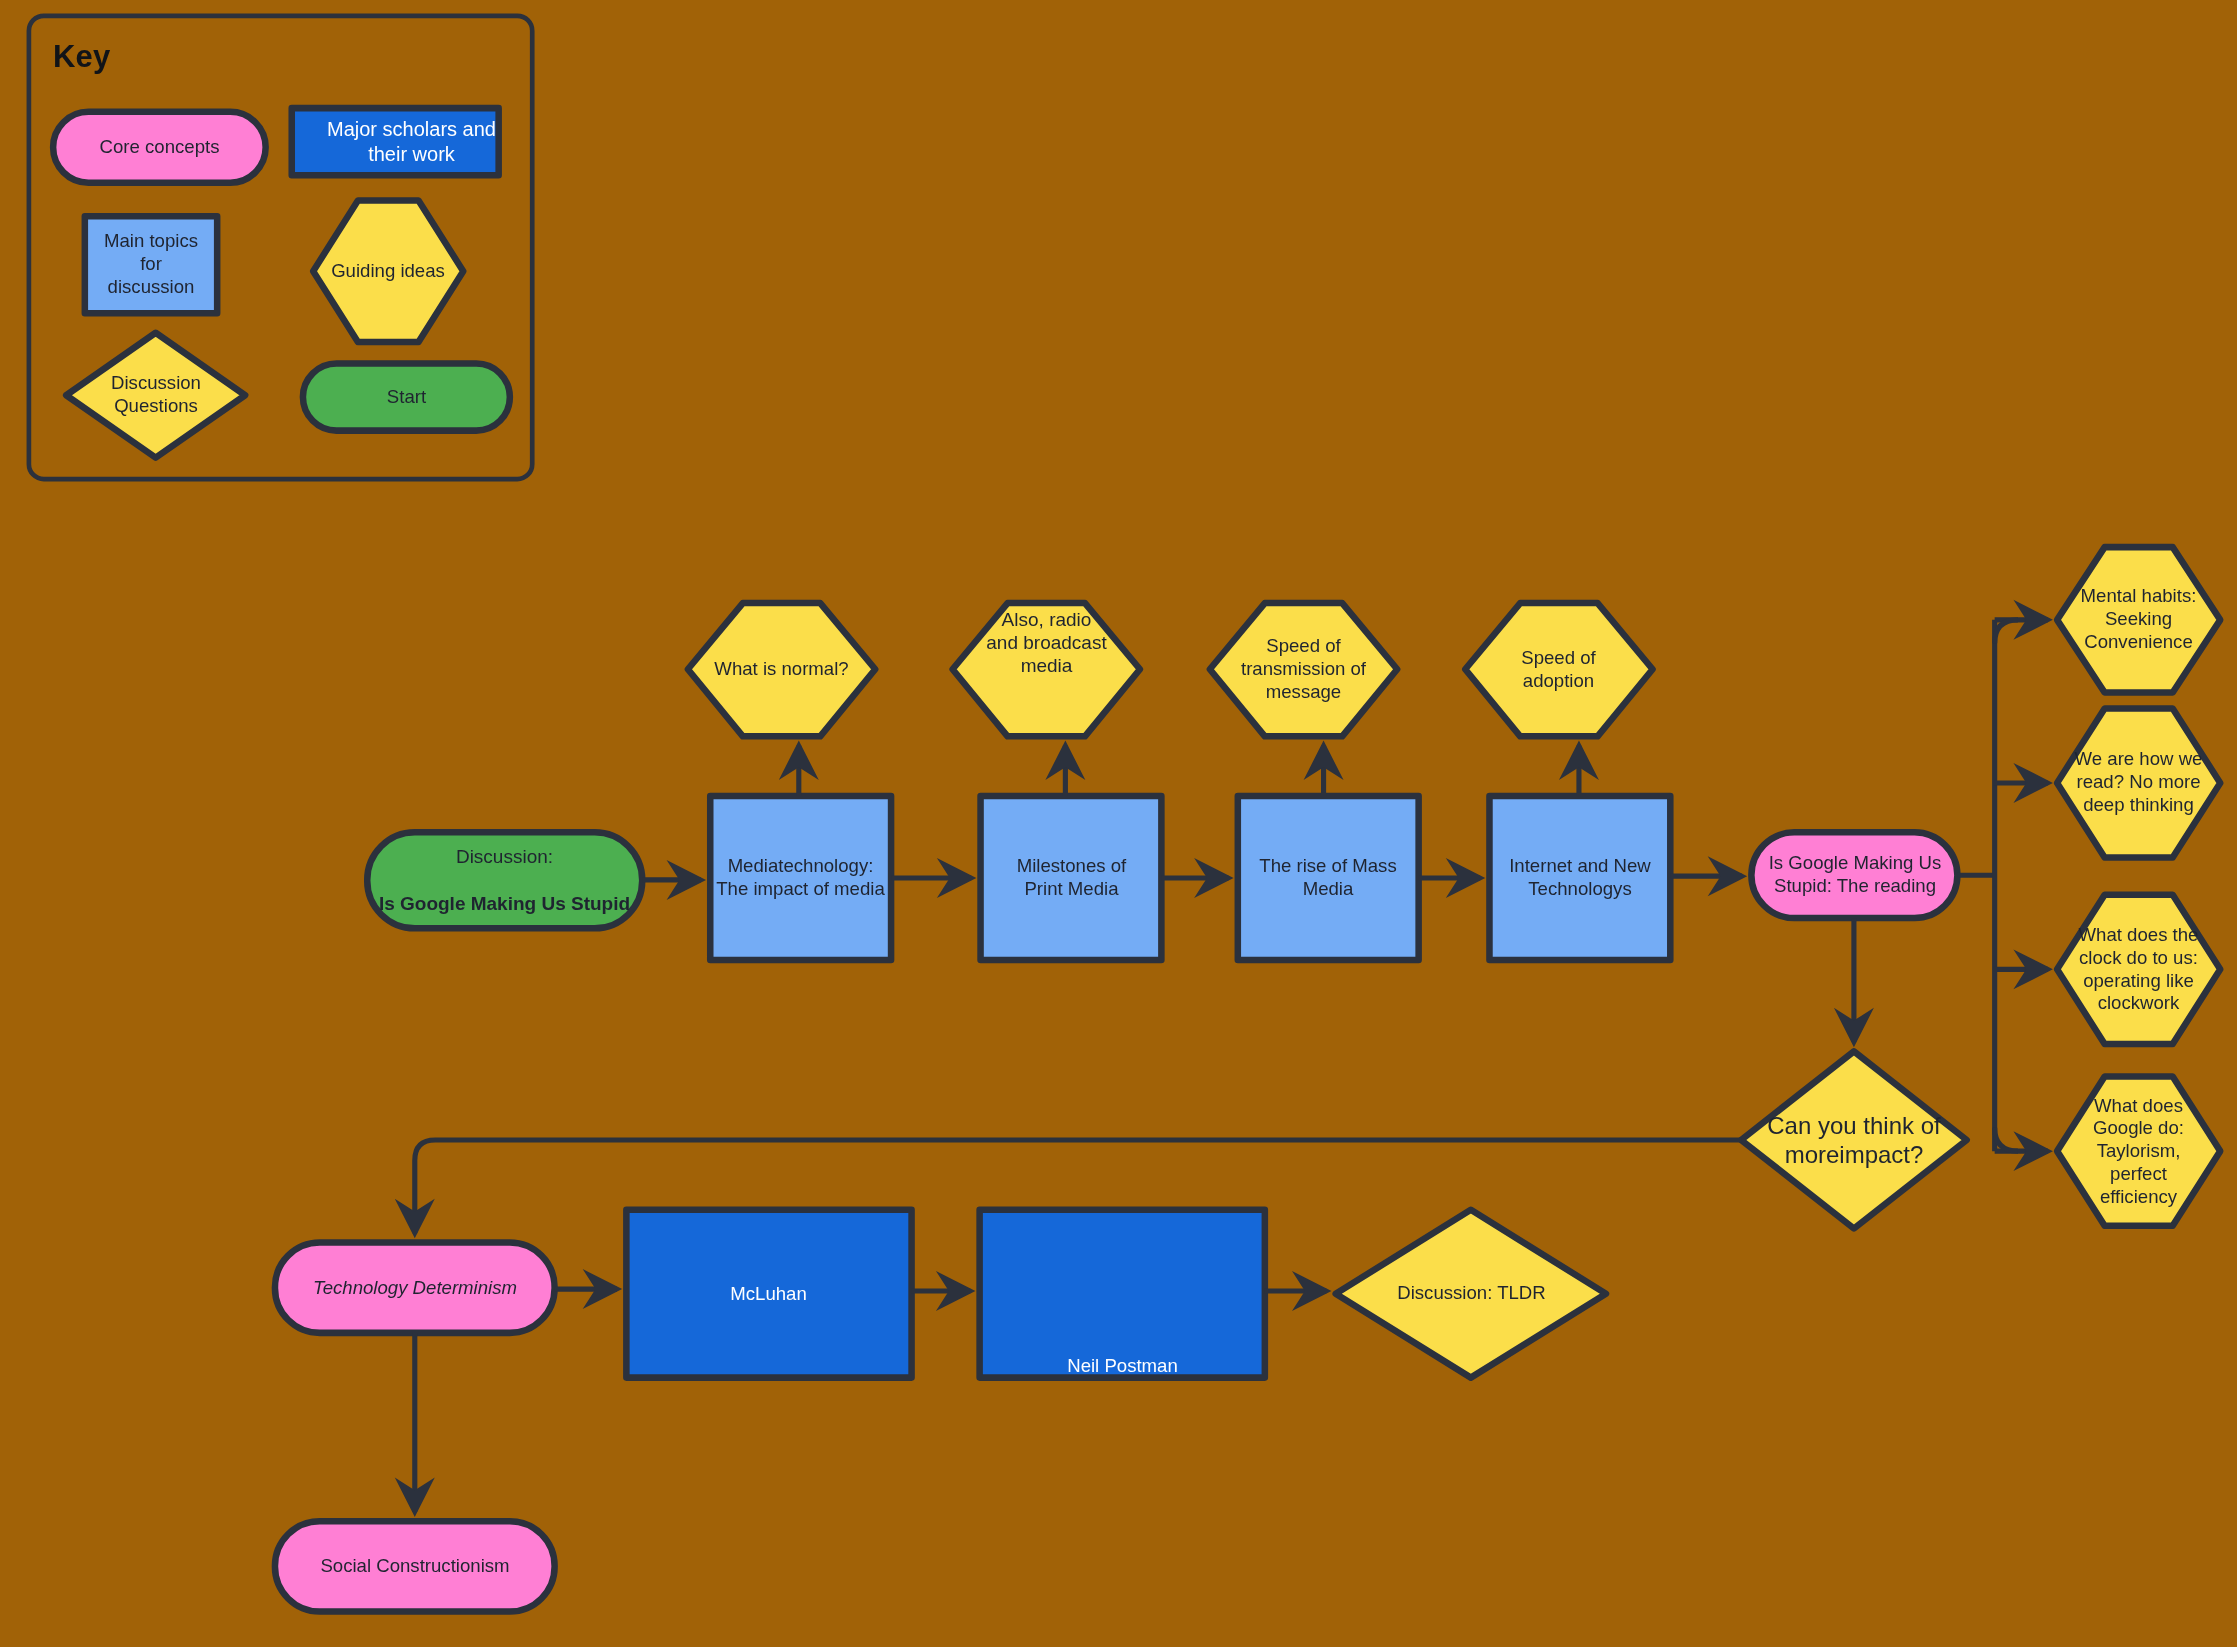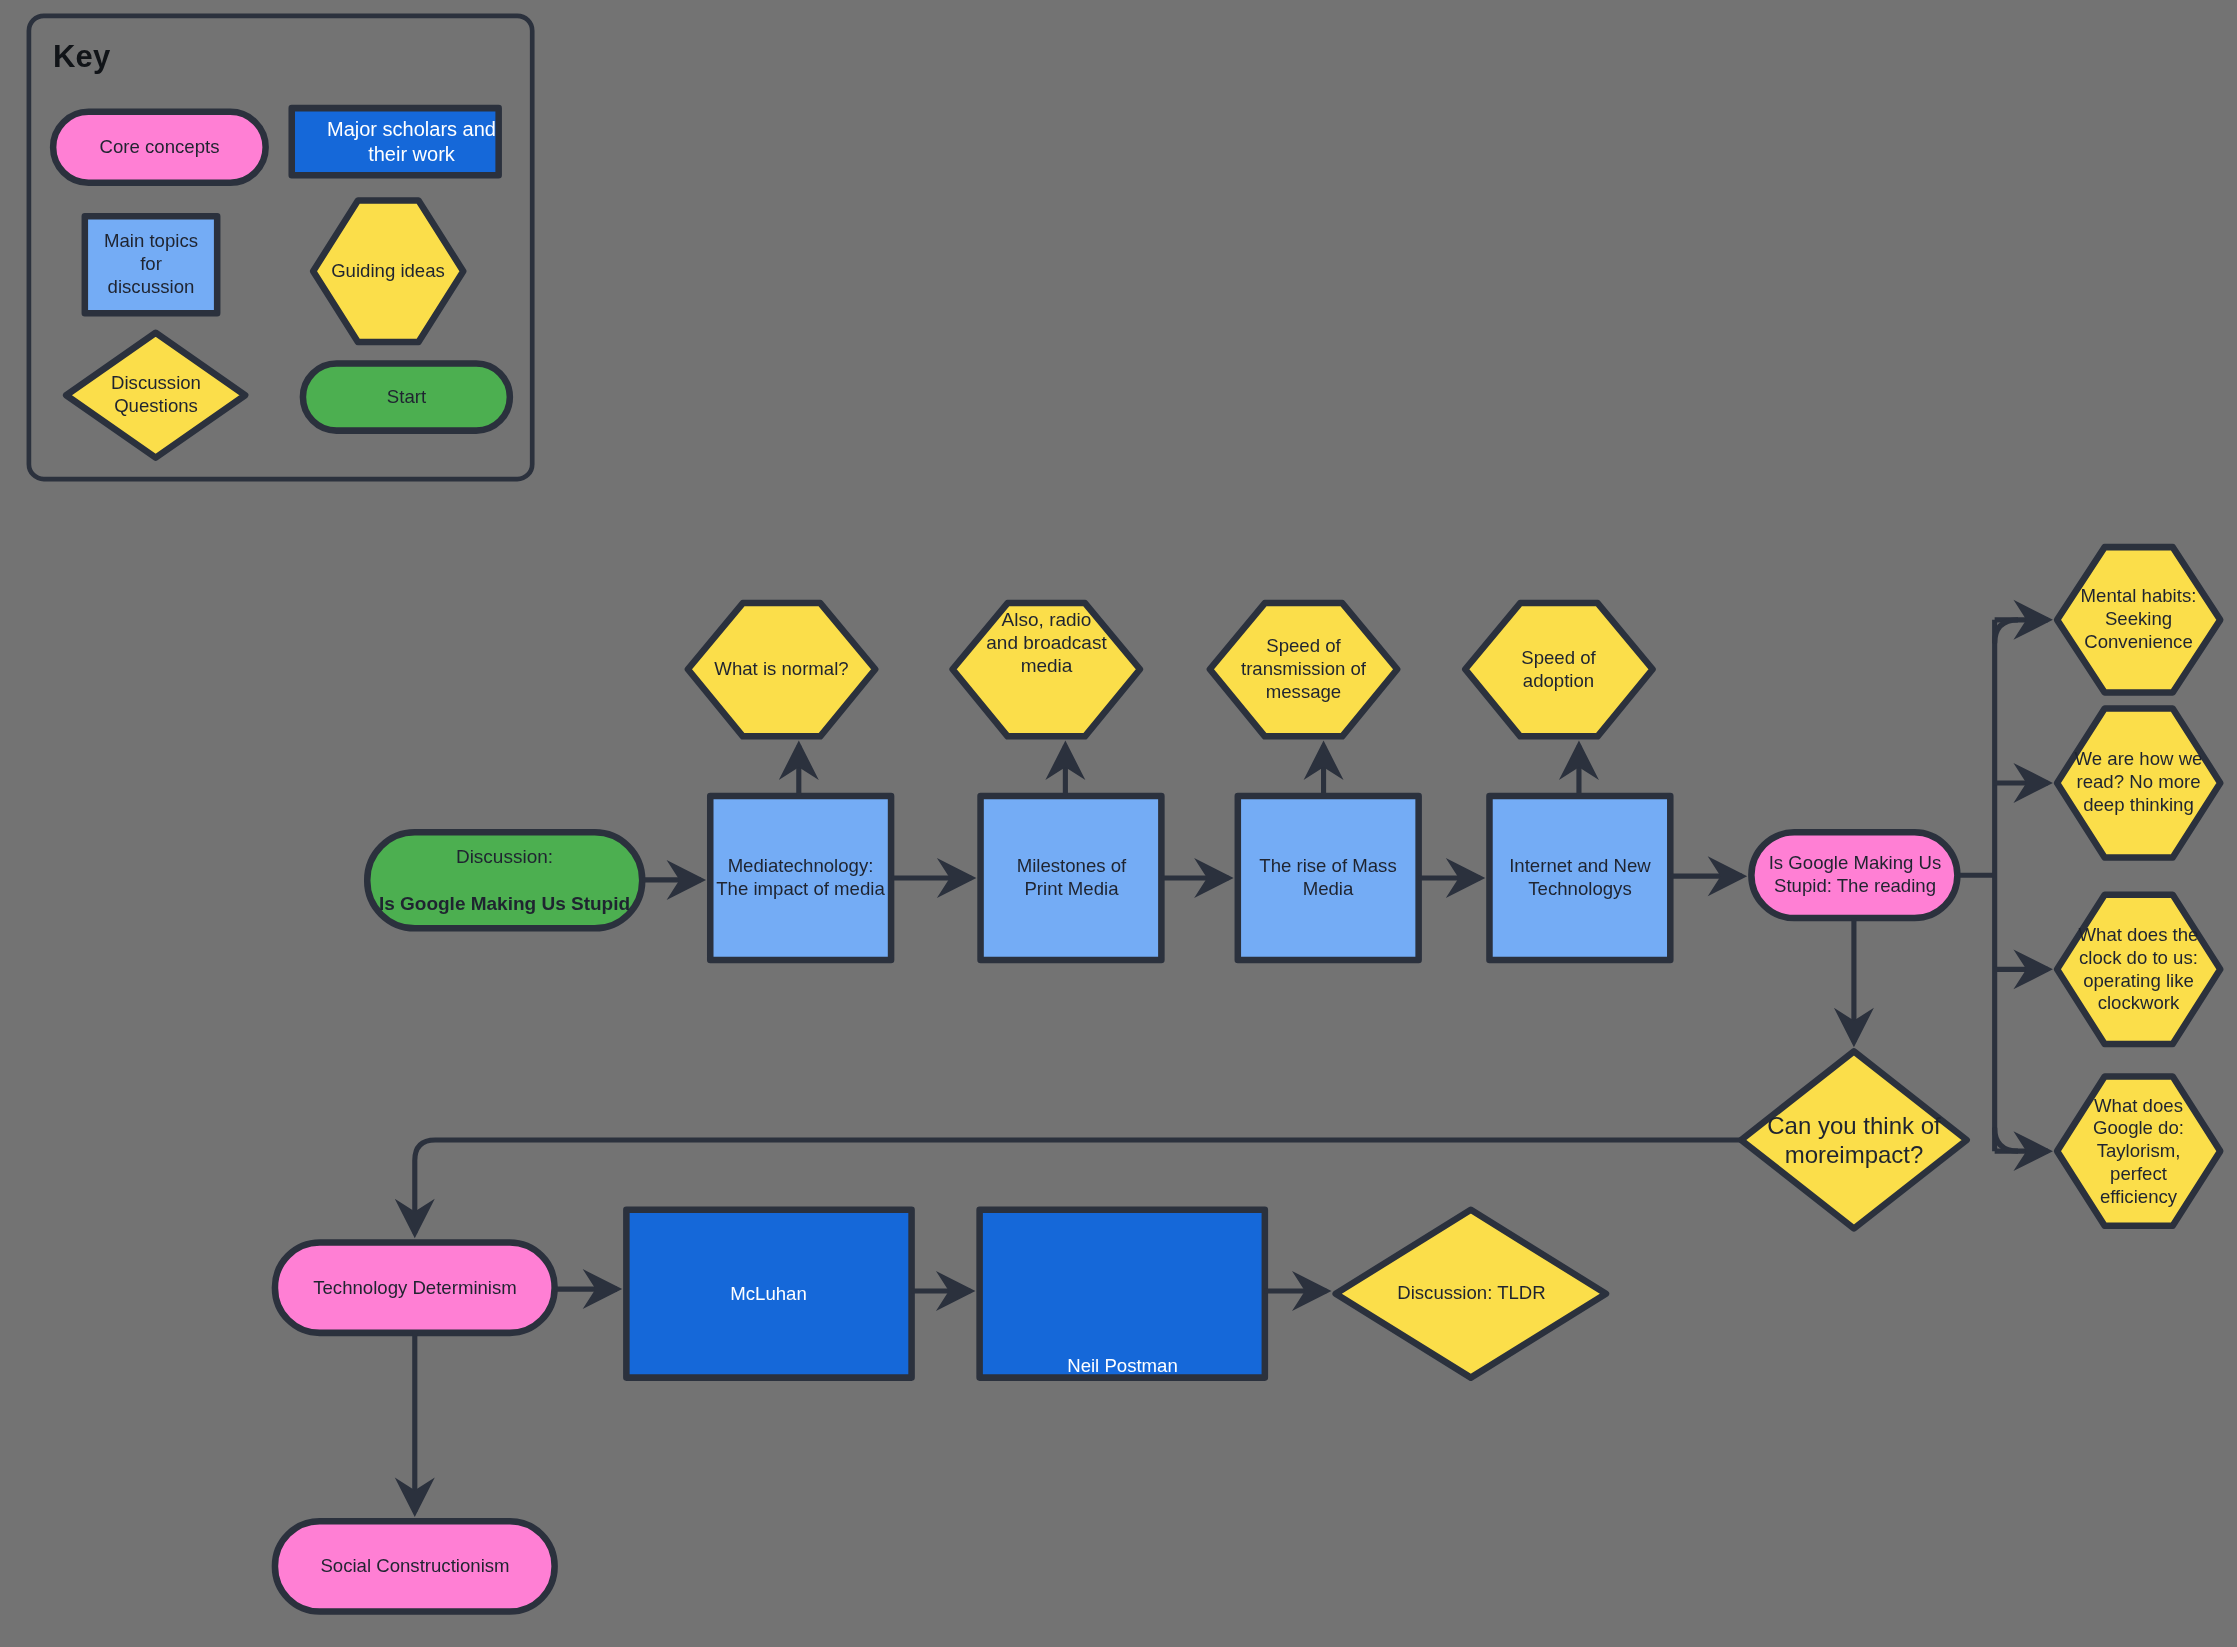--- a/index.html
+++ b/index.html
@@ -1,17 +1,17 @@
 <!DOCTYPE html>
 <html style="font-size:15px"><head>
 <meta charset="utf-8">
 <style>
   html,body{margin:0;padding:0;background:#ffffff;}
   body{font-family:"Liberation Sans", sans-serif;}
-  #page{position:relative;width:2237px;height:1647px;background:#737373;overflow:hidden;}
+  #page{position:relative;width:2237px;height:1647px;background:#a16207;overflow:hidden;}
   svg#canvas{position:absolute;left:0;top:0;width:2237px;height:1647px;}
 
   .node-label{
     position:absolute;
     display:flex;align-items:center;justify-content:center;
     text-align:center;
     line-height:1.22;
     pointer-events:none;
     white-space:pre-line;
     color:#1f2430;
@@ -217,21 +217,21 @@
 Taylorism,
 perfect
 efficiency</div>
   </div>
 
   <div class="node-label" style="left:1760px;top:1098px;width:188px;height:84px;font-size:24px;">
     <div class="lbl-inner">Can you  think  of
 moreimpact?</div>
   </div>
 
-  <div class="node-label" style="left:275px;top:1243px;width:280px;height:90px;font-size:18.6px;">
+  <div class="node-label" style="left:275px;top:1243px;width:280px;height:90px;font-size:18.6px;font-style:italic;">
     <div class="lbl-inner">Technology   Determinism</div>
   </div>
   <div class="node-label white-text" style="left:626px;top:1210px;width:285px;height:168px;font-size:18.6px;">
     <div class="lbl-inner">McLuhan</div>
   </div>
   <div class="node-label white-text" style="left:980px;top:1210px;width:285px;height:168px;font-size:18.6px;align-items:flex-end;">
     <div class="lbl-inner">Neil Postman</div>
   </div>
   <div class="node-label" style="left:1355px;top:1261px;width:233px;height:65px;font-size:18.6px;">
     <div class="lbl-inner">Discussion:    TLDR</div>

